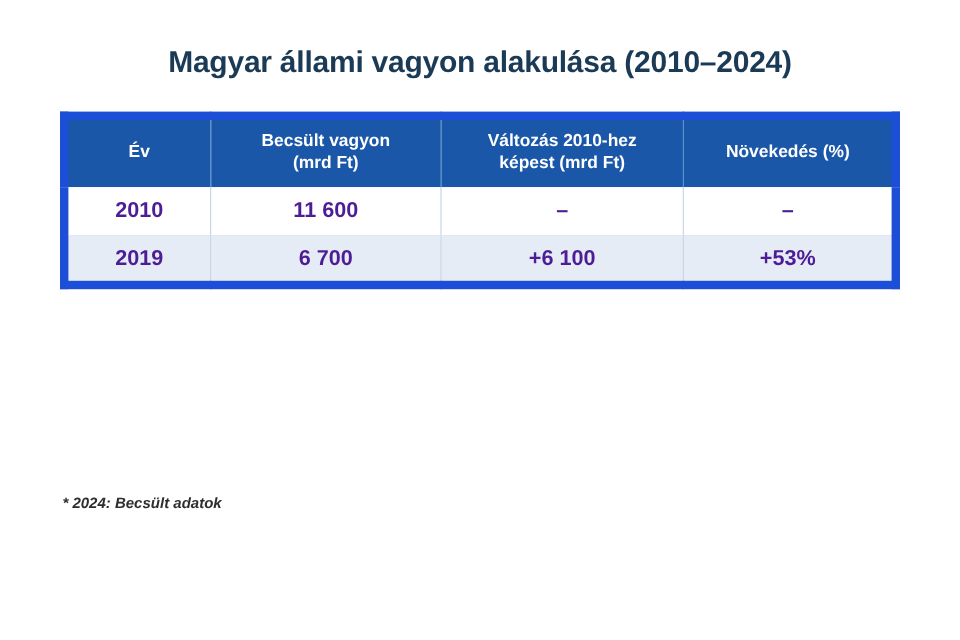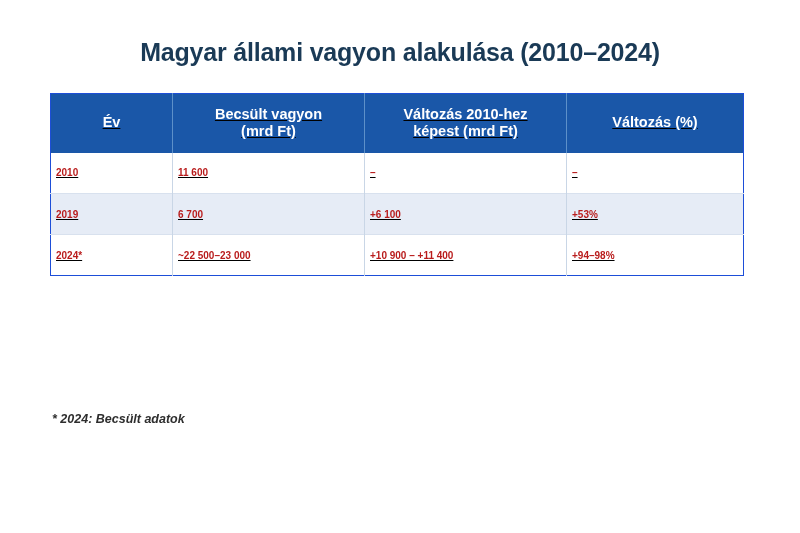--- a/index.html
+++ b/index.html
@@ -42,23 +42,22 @@
     position: absolute;
     left: 50px;
     top: 93px;
     width: 693px;
   }
 
   table.data-table {
     width: 693px;
     border-collapse: collapse;
     table-layout: fixed;
-    border: 1px solid #1d4ed8;
+    border: 7px solid #1d4ed8;
     background: #ffffff;
-    text-decoration: underline;
   }
 
   table.data-table col.c-year   { width: 122px; }
   table.data-table col.c-wealth { width: 192px; }
   table.data-table col.c-change { width: 202px; }
   table.data-table col.c-growth { width: 177px; }
 
   thead th {
     background: #1a57a8;
     color: #ffffff;
@@ -69,25 +68,25 @@
     vertical-align: middle;
     height: 59px;
     padding: 4px 6px;
     border-right: 1px solid #5d90c9;
     box-sizing: border-box;
   }
   thead th:last-child { border-right: none; }
 
   tbody td {
     height: 41px;
-    text-align: left;
+    text-align: center;
     vertical-align: middle;
-    font-size: 10px;
+    font-size: 18px;
     font-weight: bold;
-    color: #b91c1c;
+    color: #4c1d95;
     border-right: 1px solid #c9d6e6;
     border-top: 1px solid #d8e1ee;
     padding: 2px 5px;
     box-sizing: border-box;
     white-space: nowrap;
   }
   tbody td:last-child { border-right: none; }
 
   tbody tr:nth-child(odd)  { background: #ffffff; }
   tbody tr:nth-child(even) { background: #e6ecf6; }
@@ -127,42 +126,36 @@
           </th>
           <th>
             <span>Becsült vagyon</span><br>
             <span>(mrd Ft)</span>
           </th>
           <th>
             <span>Változás 2010-hez</span><br>
             <span>képest (mrd Ft)</span>
           </th>
           <th>
-            <span>Változás (%)</span>
+            <span>Növekedés (%)</span>
           </th>
         </tr>
       </thead>
       <tbody>
         <tr>
           <td>2010</td>
           <td>11 600</td>
           <td>–</td>
           <td>–</td>
         </tr>
         <tr>
           <td>2019</td>
           <td>6 700</td>
           <td>+6 100</td>
           <td>+53%</td>
         </tr>
-        <tr>
-          <td>2024*</td>
-          <td>~22 500–23 000</td>
-          <td>+10 900 – +11 400</td>
-          <td>+94–98%</td>
-        </tr>
       </tbody>
     </table>
   </div>
 
   <div id="footnote">* 2024: Becsült adatok</div>
 
 </div>
 
 </body></html>

